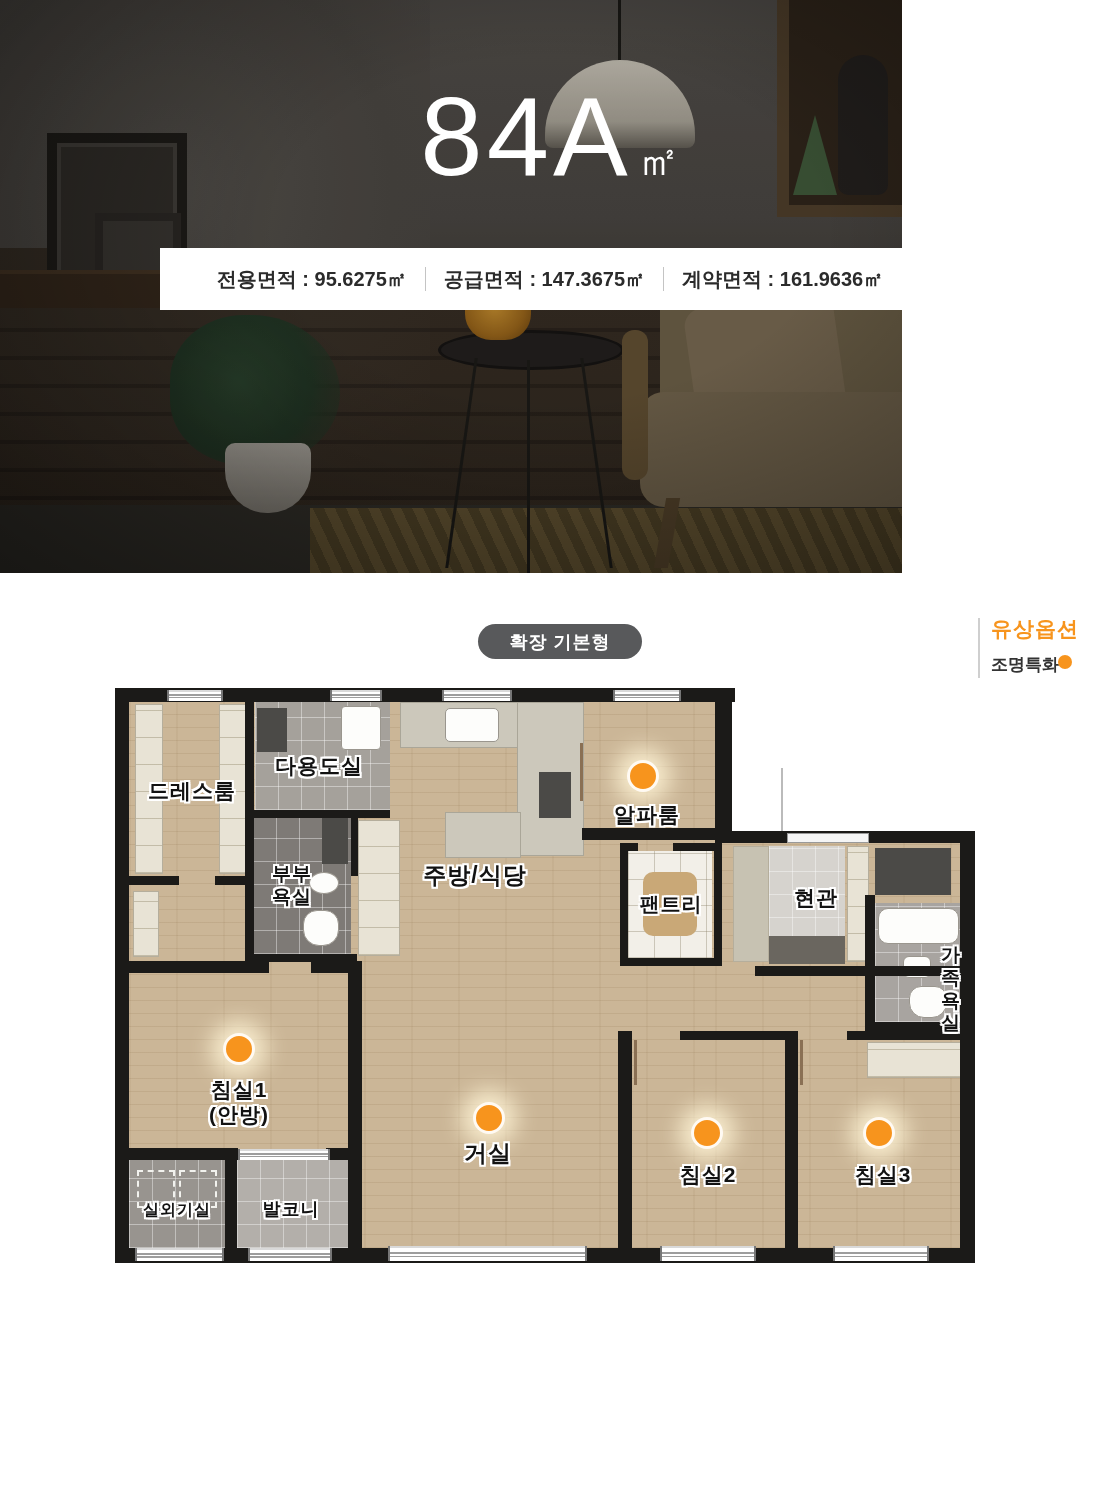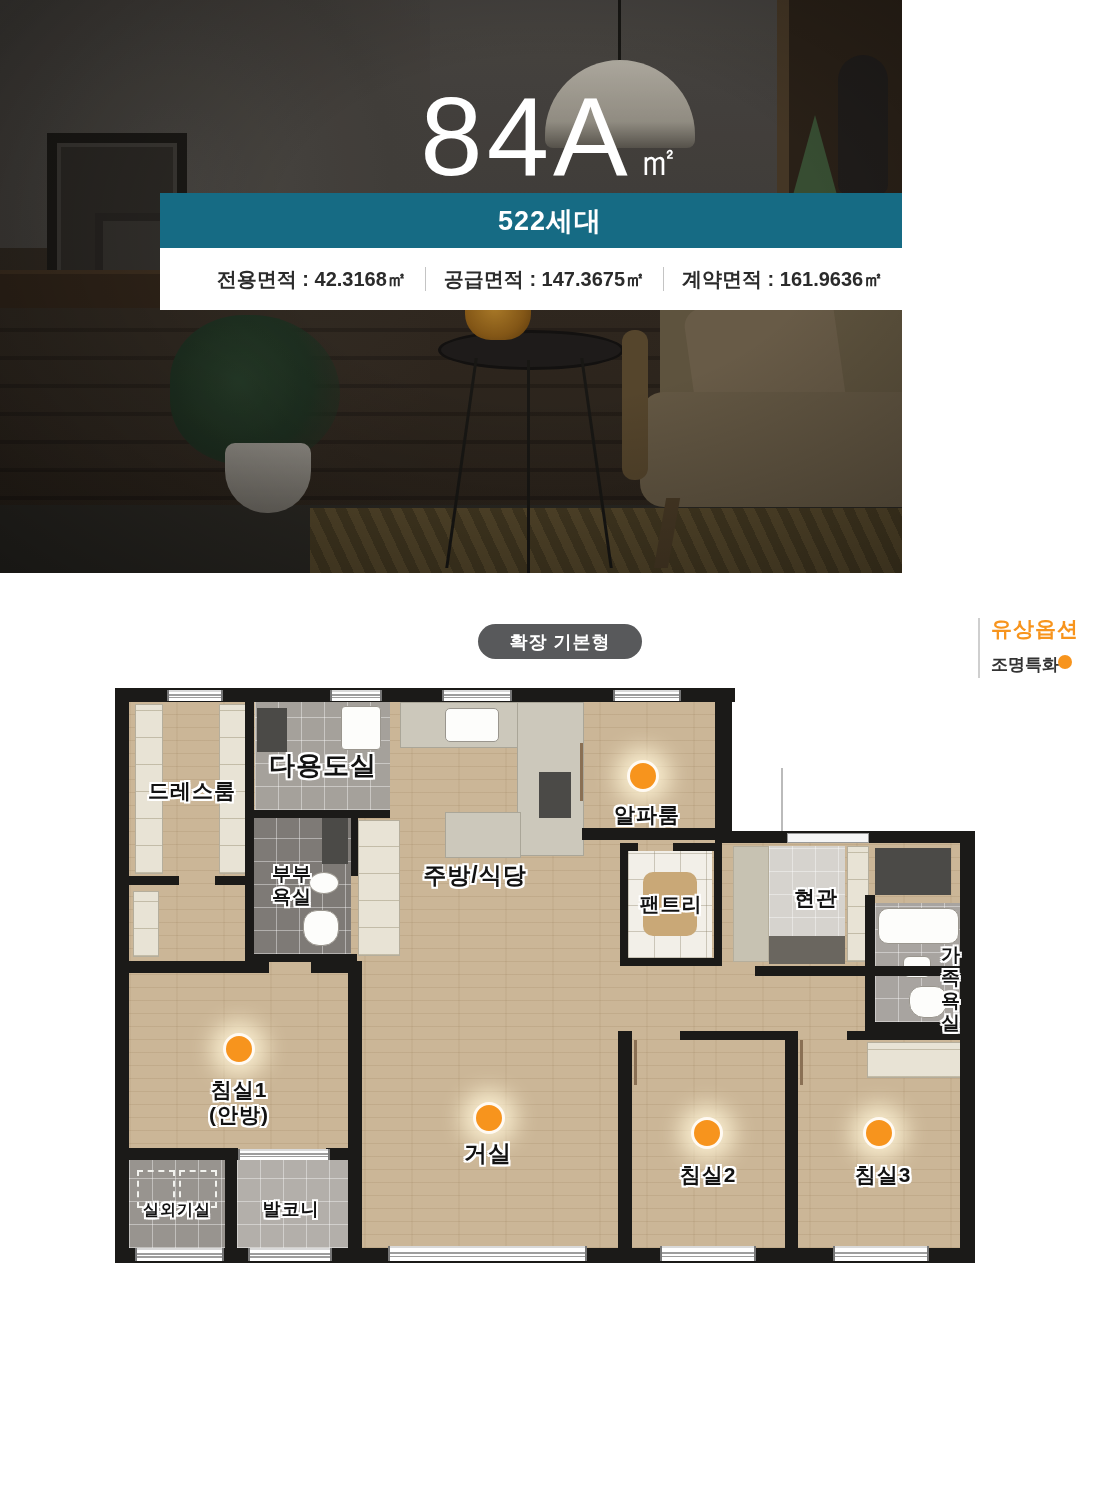--- a/index.html
+++ b/index.html
@@ -136,25 +136,22 @@
     <div class="shelftree"></div>
     <div class="pendantcord"></div>
     <div class="pendantshade"></div>
     <div class="herodim"></div>
     <div class="vignette"></div>
 
     <div id="hero-title">
       <span class="big">84A</span>
       <span class="unit">㎡</span>
     </div>
-    <div id="badge-teal">
-      <span>522세대</span>
-    </div>
     <div id="area-bar">
-      <span>전용면적 : 42.3168㎡</span>
+      <span>전용면적 : 95.6275㎡</span>
       <span class="area-div"></span>
       <span>공급면적 : 147.3675㎡</span>
       <span class="area-div"></span>
       <span>계약면적 : 161.9636㎡</span>
     </div>
   </div>
 
   <div id="type-badge">확장 기본형</div>
   <div id="legend">
     <div class="legend-bar"></div>
@@ -259,21 +256,21 @@
     <div class="win" style="left:545px;top:558px;width:92px;height:15px;"></div>
     <div class="win" style="left:718px;top:558px;width:92px;height:15px;"></div>
 
     <div class="ldot" style="left:528px;top:88px;"></div>
     <div class="ldot" style="left:124px;top:361px;"></div>
     <div class="ldot" style="left:374px;top:430px;"></div>
     <div class="ldot" style="left:592px;top:445px;"></div>
     <div class="ldot" style="left:764px;top:445px;"></div>
 
     <div class="rlabel" style="left:77px;top:103px;font-size:21px;">드레스룸</div>
-    <div class="rlabel" style="left:208px;top:78px;font-size:26px;">다용도실</div>
+    <div class="rlabel" style="left:200px;top:78px;font-size:21px;padding-left:8px;">다용도실</div>
     <div class="rlabel" style="left:177px;top:198px;font-size:19px;">부부
 욕실</div>
     <div class="rlabel" style="left:360px;top:188px;font-size:23px;">주방/식당</div>
     <div class="rlabel" style="left:532px;top:127px;font-size:21px;">알파룸</div>
     <div class="rlabel" style="left:556px;top:216px;font-size:20px;">팬트리</div>
     <div class="rlabel" style="left:701px;top:210px;font-size:21px;">현관</div>
     <div class="rlabel" style="left:836px;top:302px;font-size:19px;">가족
 욕실</div>
     <div class="rlabel" style="left:124px;top:414px;font-size:21px;">침실1
 (안방)</div>

